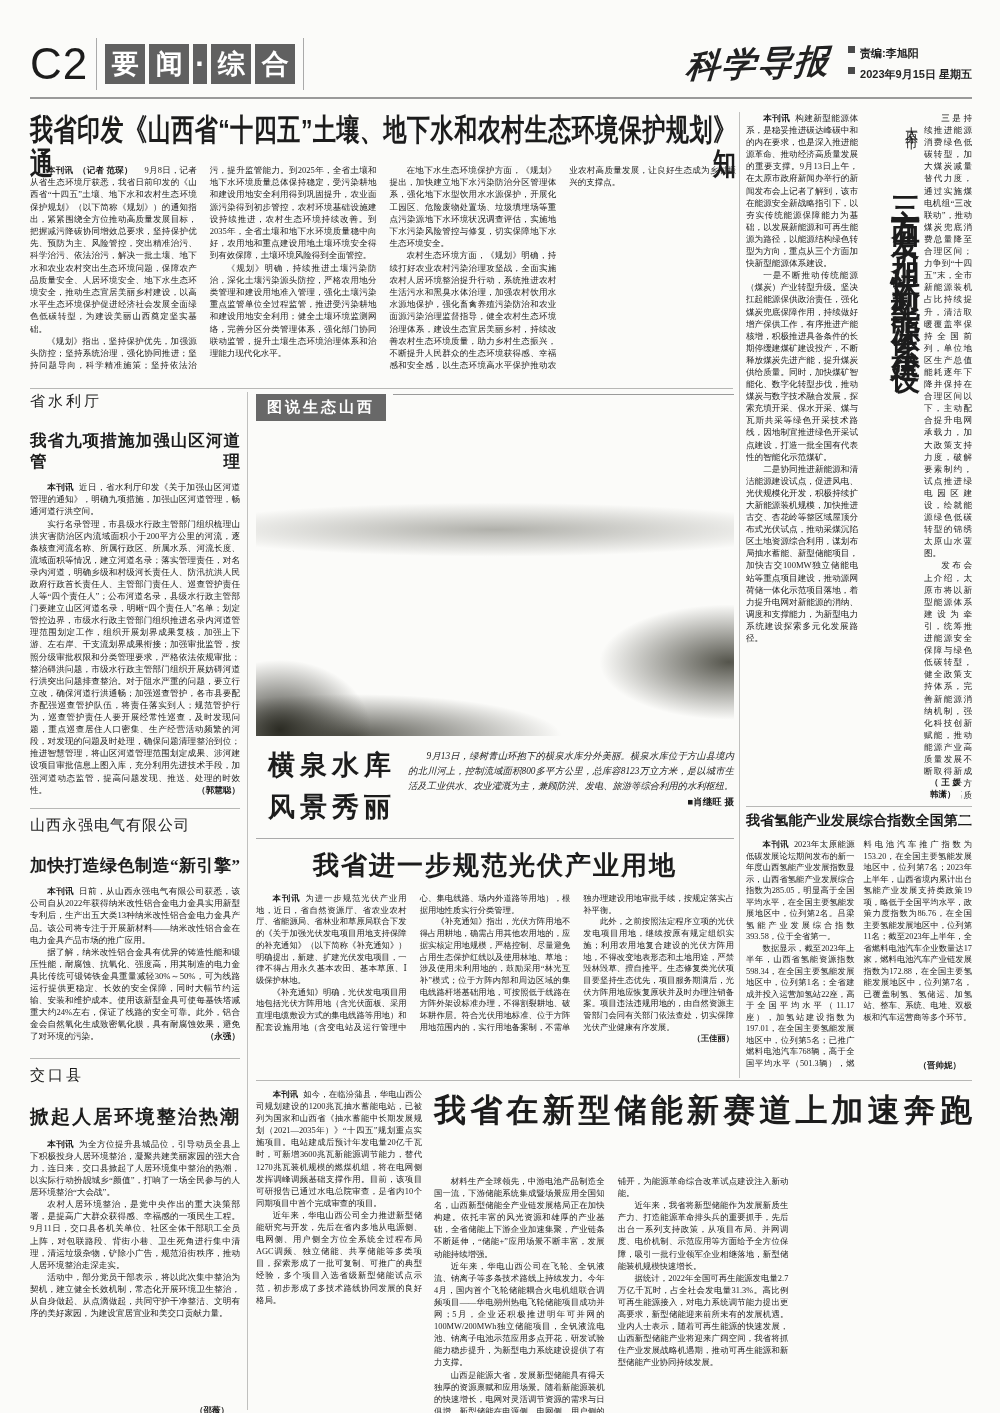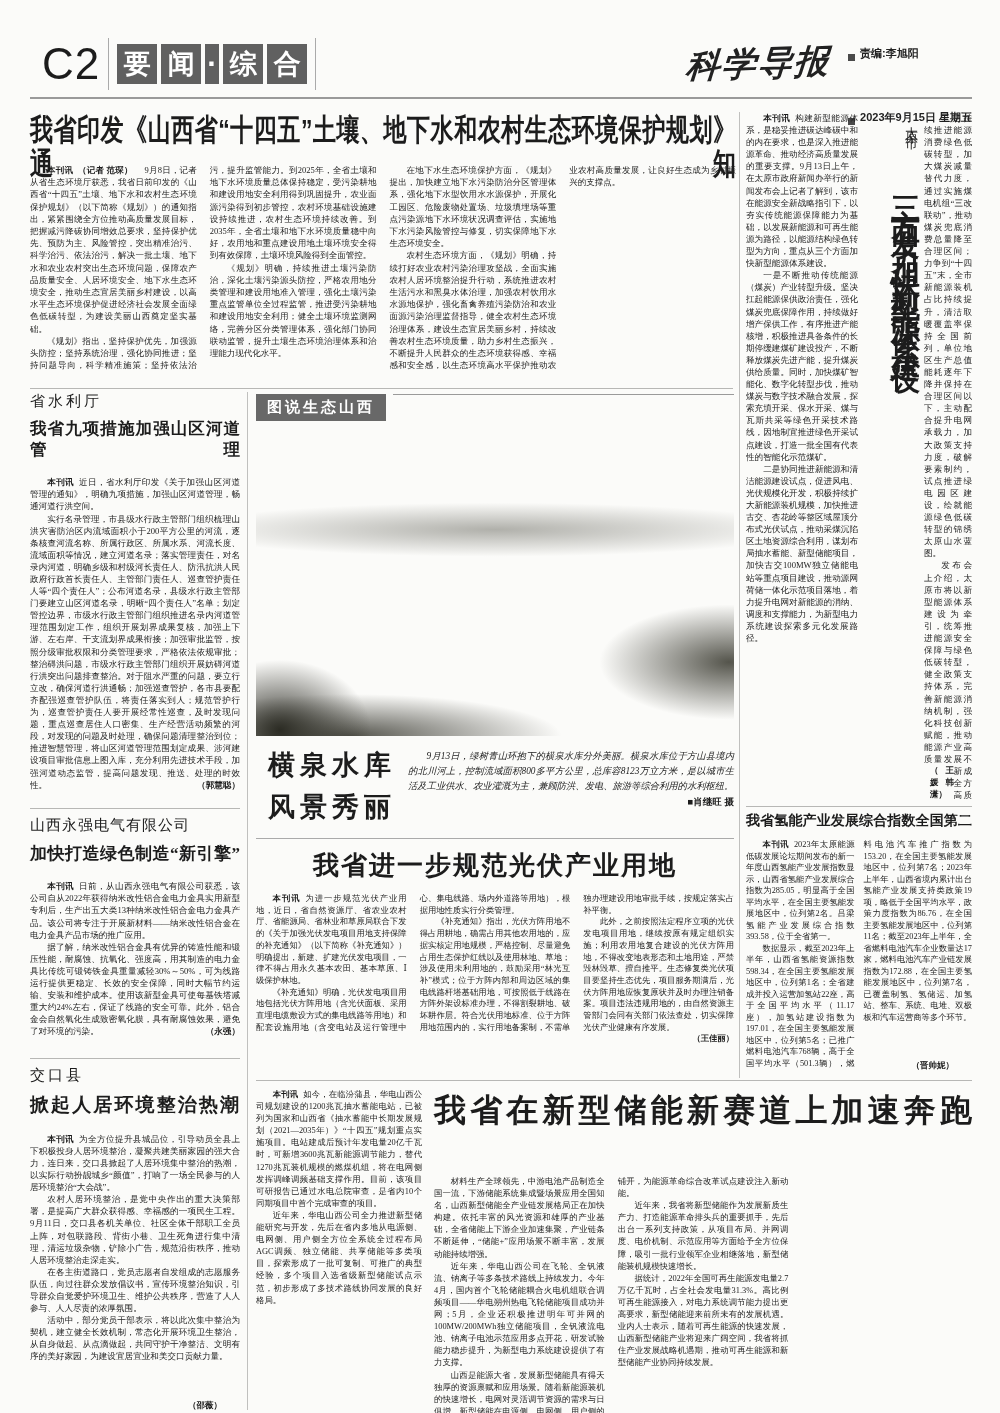--- a/index.html
+++ b/index.html
@@ -1,65 +1,65 @@
 <!DOCTYPE html>
 <html><head>
 <meta charset="utf-8">
 <style>
   html,body{margin:0;padding:0;background:#e8e8e6;}
   .page{position:relative;width:1000px;height:1413px;background:#fbfbf9;margin:0 auto;
         font-family:"Liberation Serif","DejaVu Serif",serif;color:#1c1c1c;overflow:hidden;}
   
   .hdr{position:absolute;left:30px;top:34px;width:942px;height:60px;display:flex;align-items:center;}
   .edition{font-size:44px;font-weight:500;letter-spacing:1px;line-height:56px;
-           font-family:"Liberation Sans","DejaVu Sans",sans-serif;margin-left:12px;}
+           font-family:"Liberation Sans","DejaVu Sans",sans-serif;}
   .vr{width:1px;height:52px;background:#aaa;margin:0 8px;}
   .secboxes{display:flex;gap:4px;align-items:center;}
   .secbox{width:40px;height:40px;background:#606060;color:#fff;display:flex;align-items:center;justify-content:center;
           font-size:27px;font-weight:bold;font-family:"Liberation Sans","DejaVu Sans",sans-serif;}
   .secbox.dot{width:14px;font-size:30px;}
   .hdr-right{margin-left:auto;display:flex;align-items:center;gap:18px;}
   .masthead{font-size:34px;font-weight:bold;font-style:italic;transform:skewX(-6deg) rotate(-2deg);
             letter-spacing:2px;color:#222;}
   .hdr-info{display:flex;flex-direction:column;gap:6px;font-family:"Liberation Sans","DejaVu Sans",sans-serif;
             font-size:11px;font-weight:bold;color:#222;}
-  .hdr-info .row{display:flex;align-items:flex-end;margin-top:43px;}
+  .hdr-info .row{display:flex;align-items:flex-start;}
   .sq{display:inline-block;width:7px;height:7px;background:#4a4a4a;margin-right:5px;}
   .hline{position:absolute;background:#9a9a9a;}
   .thin{background:#b7b7b5;}
   .vline{position:absolute;width:1px;background:#c0c0be;}
   
   .bodytxt{font-size:8.5px;line-height:12.2px;text-align:justify;overflow:hidden;column-fill:auto;margin-top:32px;}
   .bodytxt p{margin:0;text-indent:2em;}
   .wire{font-weight:bold;font-family:"Liberation Sans","DejaVu Sans",sans-serif;margin-right:5px;}
   .rep{font-weight:bold;margin-right:12px;}
   .byl{float:right;font-weight:bold;padding-left:6px;}
-  .byl-abs{position:absolute;right:18px;bottom:0;font-weight:bold;background:#fbfbf9;padding-left:6px;font-size:8.5px;}
+  .byl-abs{position:absolute;right:11px;bottom:0;font-weight:bold;background:#fbfbf9;padding-left:6px;font-size:8.5px;}
   
   .main-art{position:absolute;left:30px;top:112px;width:706px;}
   .main-head{font-size:23px;font-weight:900;line-height:26px;text-align:justify;text-align-last:justify;
              transform:scaleY(1.32);transform-origin:top left;letter-spacing:0;
              font-family:"Liberation Sans","DejaVu Sans",sans-serif;height:34px;}
   .main-body{margin-top:18px;height:218px;column-count:4;column-gap:13px;}
   
   .ty{position:absolute;left:746px;top:112px;width:226px;height:688px;display:flex;}
   .ty-col{font-size:8.6px;line-height:12.1px;text-align:justify;overflow:hidden;position:relative;}
   .ty-col p{margin:0;text-indent:2em;}
   .ty-col1{width:112px;}
   .ty-col2{flex:1;}
   .ty-mid{width:58px;margin:0 4px;writing-mode:vertical-rl;text-orientation:upright;display:flex;}
   .ty-kicker{font-size:13px;letter-spacing:5px;padding-top:4px;margin-left:4px;
              font-family:"Liberation Sans","DejaVu Sans",sans-serif;}
   .ty-headline{font-size:29px;font-weight:bold;letter-spacing:12px;padding-top:42px;line-height:1;}
   
   .leftblk{position:absolute;left:30px;width:210px;}
   .kicker-serif{font-size:15px;letter-spacing:3px;}
   .kicker-sans{font-size:15px;letter-spacing:1px;font-family:"Liberation Sans","DejaVu Sans",sans-serif;}
-  .lhead{font-size:17px;font-weight:bold;margin-top:8px;text-align:justify;text-align-last:justify;line-height:1.25;}
-  .lbody{margin-top:16px;font-size:8.6px;line-height:12.1px;text-align:justify;overflow:hidden;position:relative;}
+  .lhead{font-size:17px;font-weight:bold;margin-top:20px;text-align:justify;text-align-last:justify;line-height:1.25;}
+  .lbody{margin-top:9px;font-size:8.6px;line-height:12.1px;text-align:justify;overflow:hidden;position:relative;}
   .lbody p{margin:0;text-indent:2em;}
   
   .photo{position:absolute;left:256px;top:394px;width:478px;}
   .tagrow{display:flex;}
   .tagbox{background:#686868;color:#fff;font-size:15px;font-weight:bold;letter-spacing:3px;
           padding:4px 11px;font-family:"Liberation Sans","DejaVu Sans",sans-serif;}
   .tagline{flex:1;height:1px;background:#9a9a9a;margin-left:7px;}
   .photo-img{margin-top:7px;height:308px;position:relative;overflow:hidden;
     background:linear-gradient(180deg,#dadad4 0%,#cfcfc8 16%,#bcbcb3 25%,#8a8a80 31%,#707066 35%,
                #9c9c90 40%,#c5c5bd 47%,#cdcdc5 55%,#bcbcb2 62%,#909084 70%,#60605" 78%,
@@ -177,21 +177,20 @@
     </div>
   </div>
   <div class="hline thin" style="left:30px;top:1058px;width:210px;height:1px;"></div>
 
   <div class="leftblk" style="top:1066px;">
     <div class="kicker-serif">交口县</div>
     <div class="lhead" style="font-size:19px;letter-spacing:1px;">掀起人居环境整治热潮</div>
     <div class="lbody" style="height:278px;">
       <p><b class="wire">本刊讯</b><span>为全方位提升县城品位，引导动员全县上下积极投身人居环境整治，凝聚共建美丽家园的强大合力，连日来，交口县掀起了人居环境集中整治的热潮，以实际行动扮靓城乡“颜值”，打响了一场全民参与的人居环境整治“大会战”。</span></p>
       <p>农村人居环境整治，是党中央作出的重大决策部署，是提高广大群众获得感、幸福感的一项民生工程。9月11日，交口县各机关单位、社区全体干部职工全员上阵，对包联路段、背街小巷、卫生死角进行集中清理，清运垃圾杂物，铲除小广告，规范沿街秩序，推动人居环境整治走深走实。</p>
-      <p>在各主街道路口，党员志愿者自发组成的志愿服务队伍，向过往群众发放倡议书，宣传环境整治知识，引导群众自觉爱护环境卫生、维护公共秩序，营造了人人参与、人人尽责的浓厚氛围。</p>
       <p>活动中，部分党员干部表示，将以此次集中整治为契机，建立健全长效机制，常态化开展环境卫生整治，从自身做起、从点滴做起，共同守护干净整洁、文明有序的美好家园，为建设宜居宜业和美交口贡献力量。</p>
       <span class="byl-abs">（邵薇）</span>
     </div>
   </div>
   <div class="vline" style="left:247px;top:392px;height:1018px;"></div>
 
   <div class="photo">
     <div class="tagrow">
       <div class="tagbox">图说生态山西</div>
       <div class="tagline"></div>

